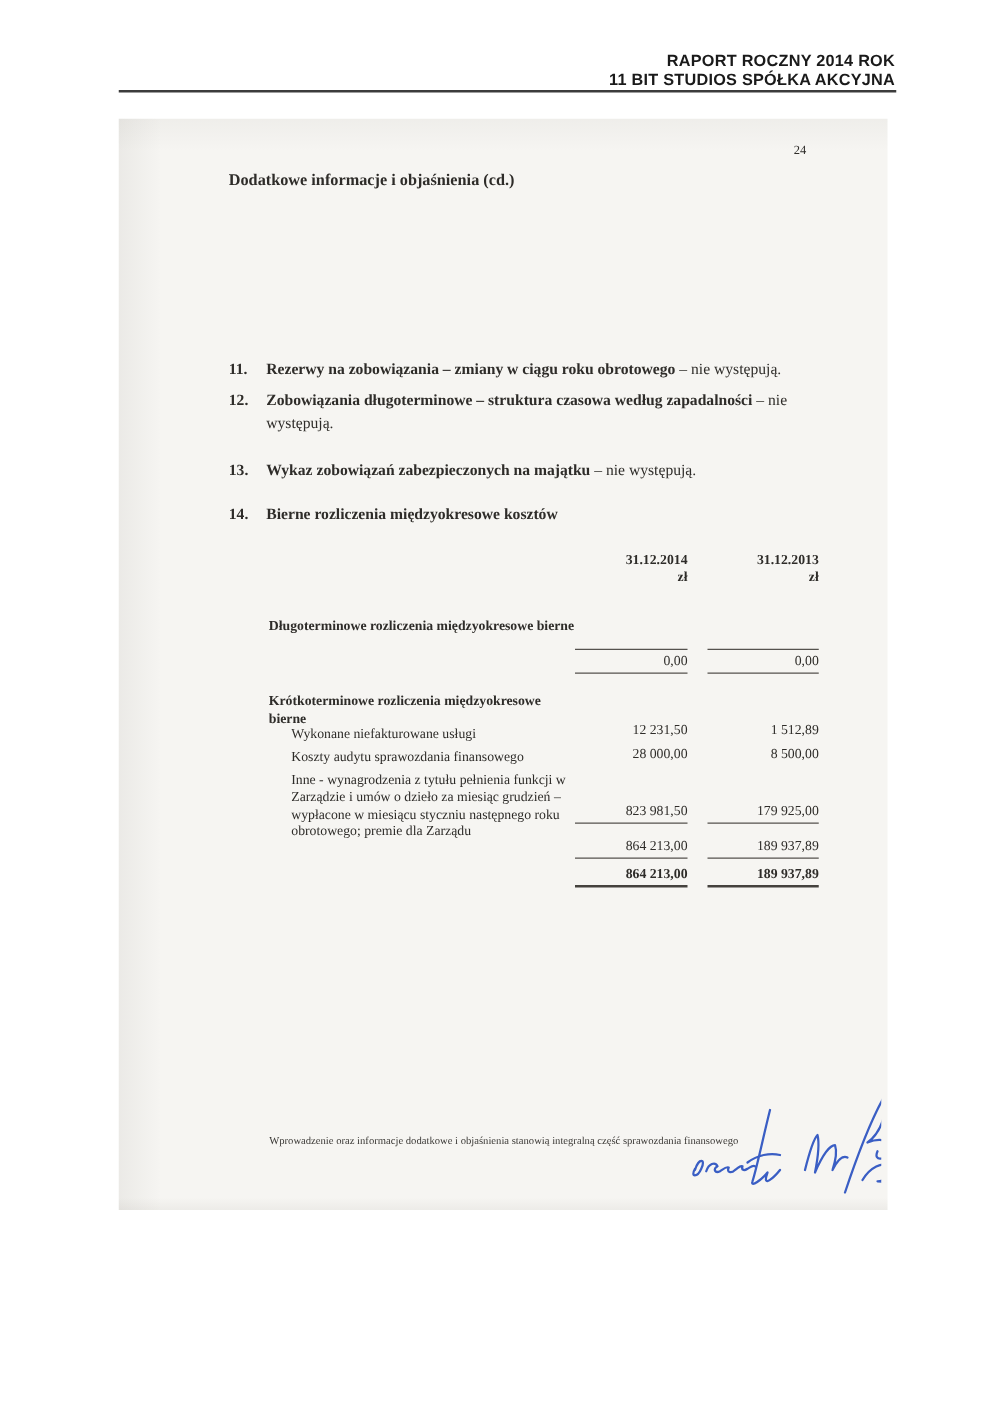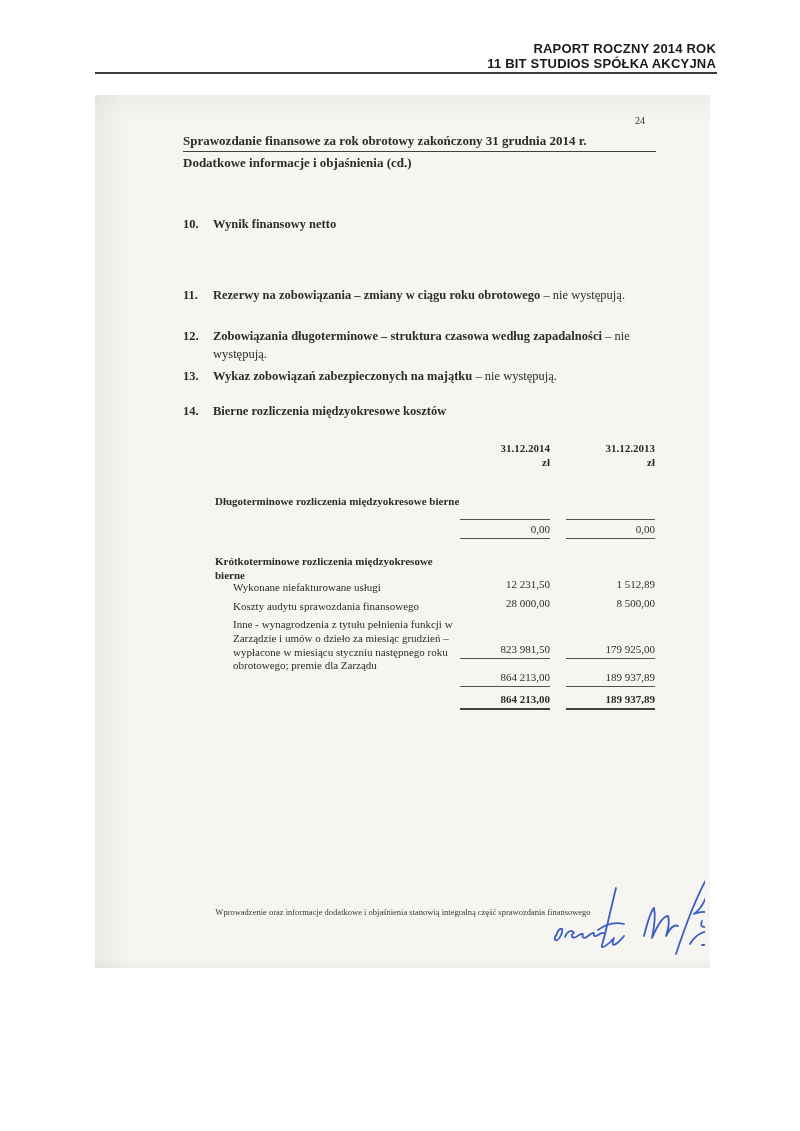--- a/index.html
+++ b/index.html
@@ -65,35 +65,30 @@
     <div>RAPORT ROCZNY 2014 ROK</div>
     <div>11 BIT STUDIOS SPÓŁKA AKCYJNA</div>
   </div>
   <div class="header-rule"></div>
 
   <div class="scan">
 
     <div class="scan-pageno">24</div>
 
     <div class="scan-head">
-      <div class="scan-title">Sprawozdanie finansowe za rok obrotowy zakończony 31 grudnia 2014 r.</div>
       <div class="scan-subtitle">Dodatkowe informacje i objaśnienia (cd.)</div>
     </div>
 
-    <div class="section" style="top:120px">
-      <span class="num">10.</span>
-      <span class="head">Wynik finansowy netto</span>
-    </div>
 
     <div class="section" style="top:191px">
       <span class="num">11.</span>
       <span class="text"><span class="head">Rezerwy na zobowiązania – zmiany w ciągu roku obrotowego</span><span class="tail"> – nie występują.</span></span>
     </div>
 
-    <div class="section" style="top:232px">
+    <div class="section" style="top:216px">
       <span class="num">12.</span>
       <span class="text"><span class="head">Zobowiązania długoterminowe – struktura czasowa według zapadalności</span><span class="tail"> – nie występują.</span></span>
     </div>
 
     <div class="section" style="top:272px">
       <span class="num">13.</span>
       <span class="text"><span class="head">Wykaz zobowiązań zabezpieczonych na majątku</span><span class="tail"> – nie występują.</span></span>
     </div>
 
     <div class="section" style="top:307px">

